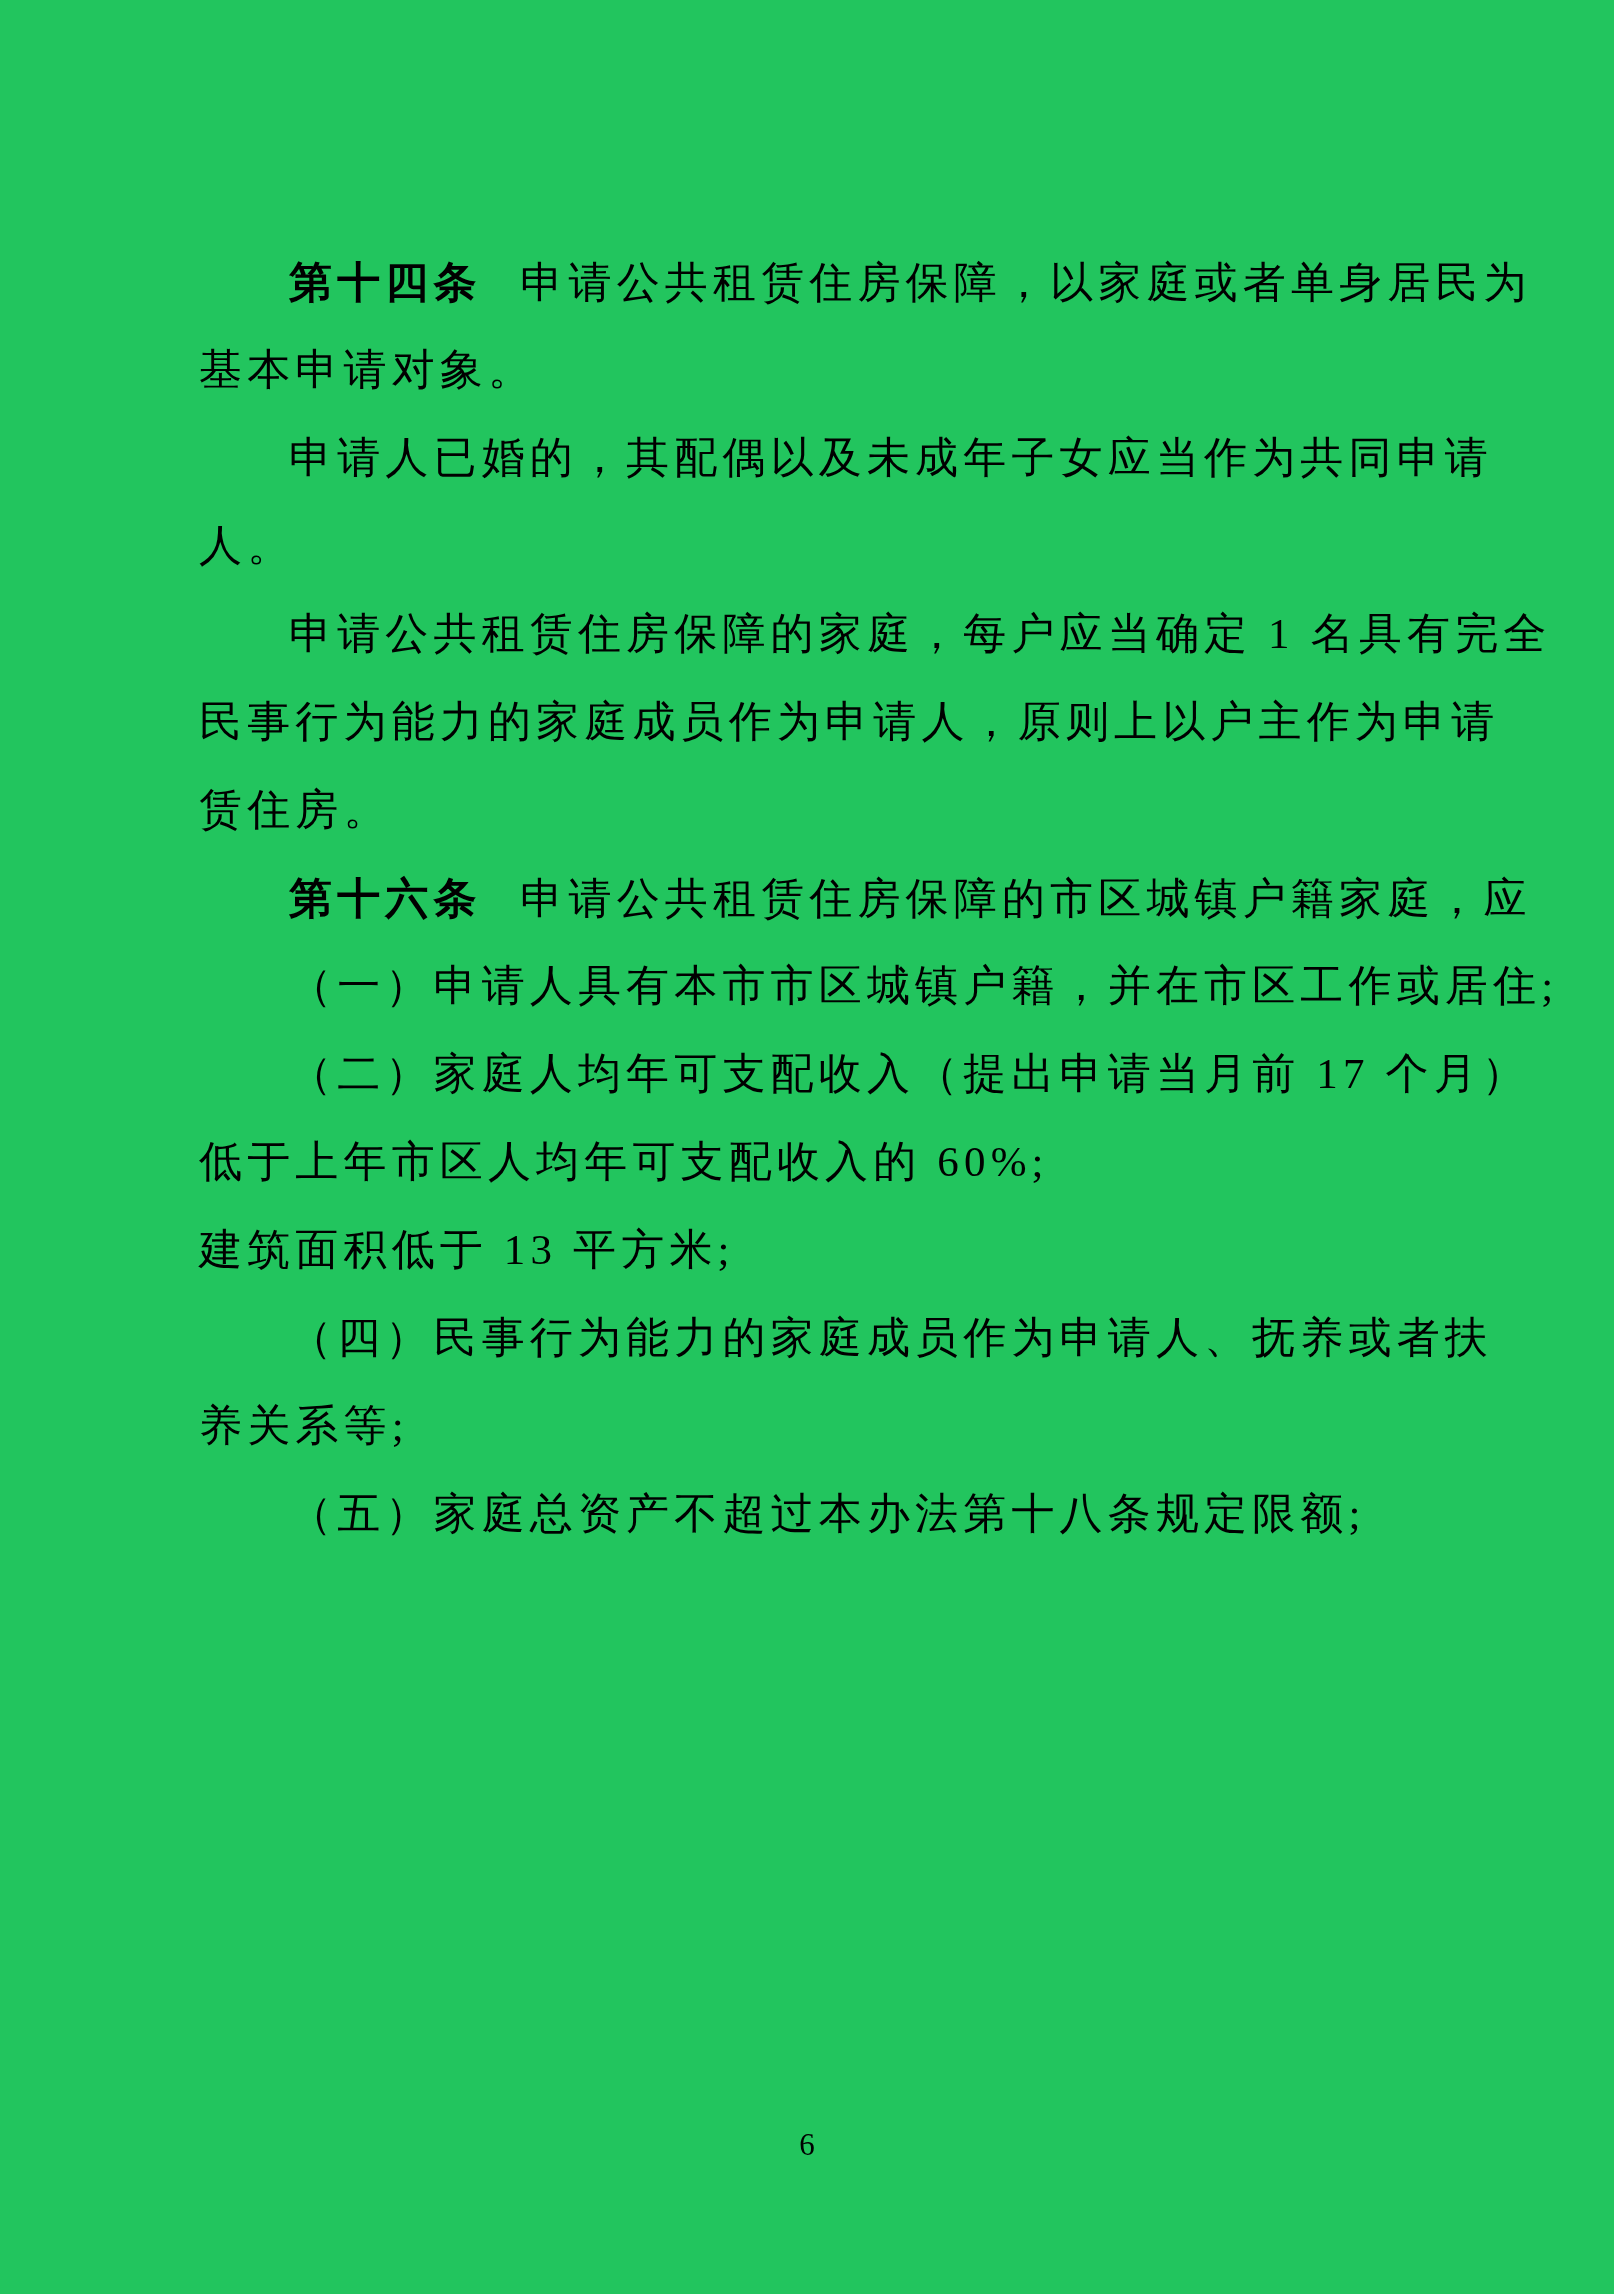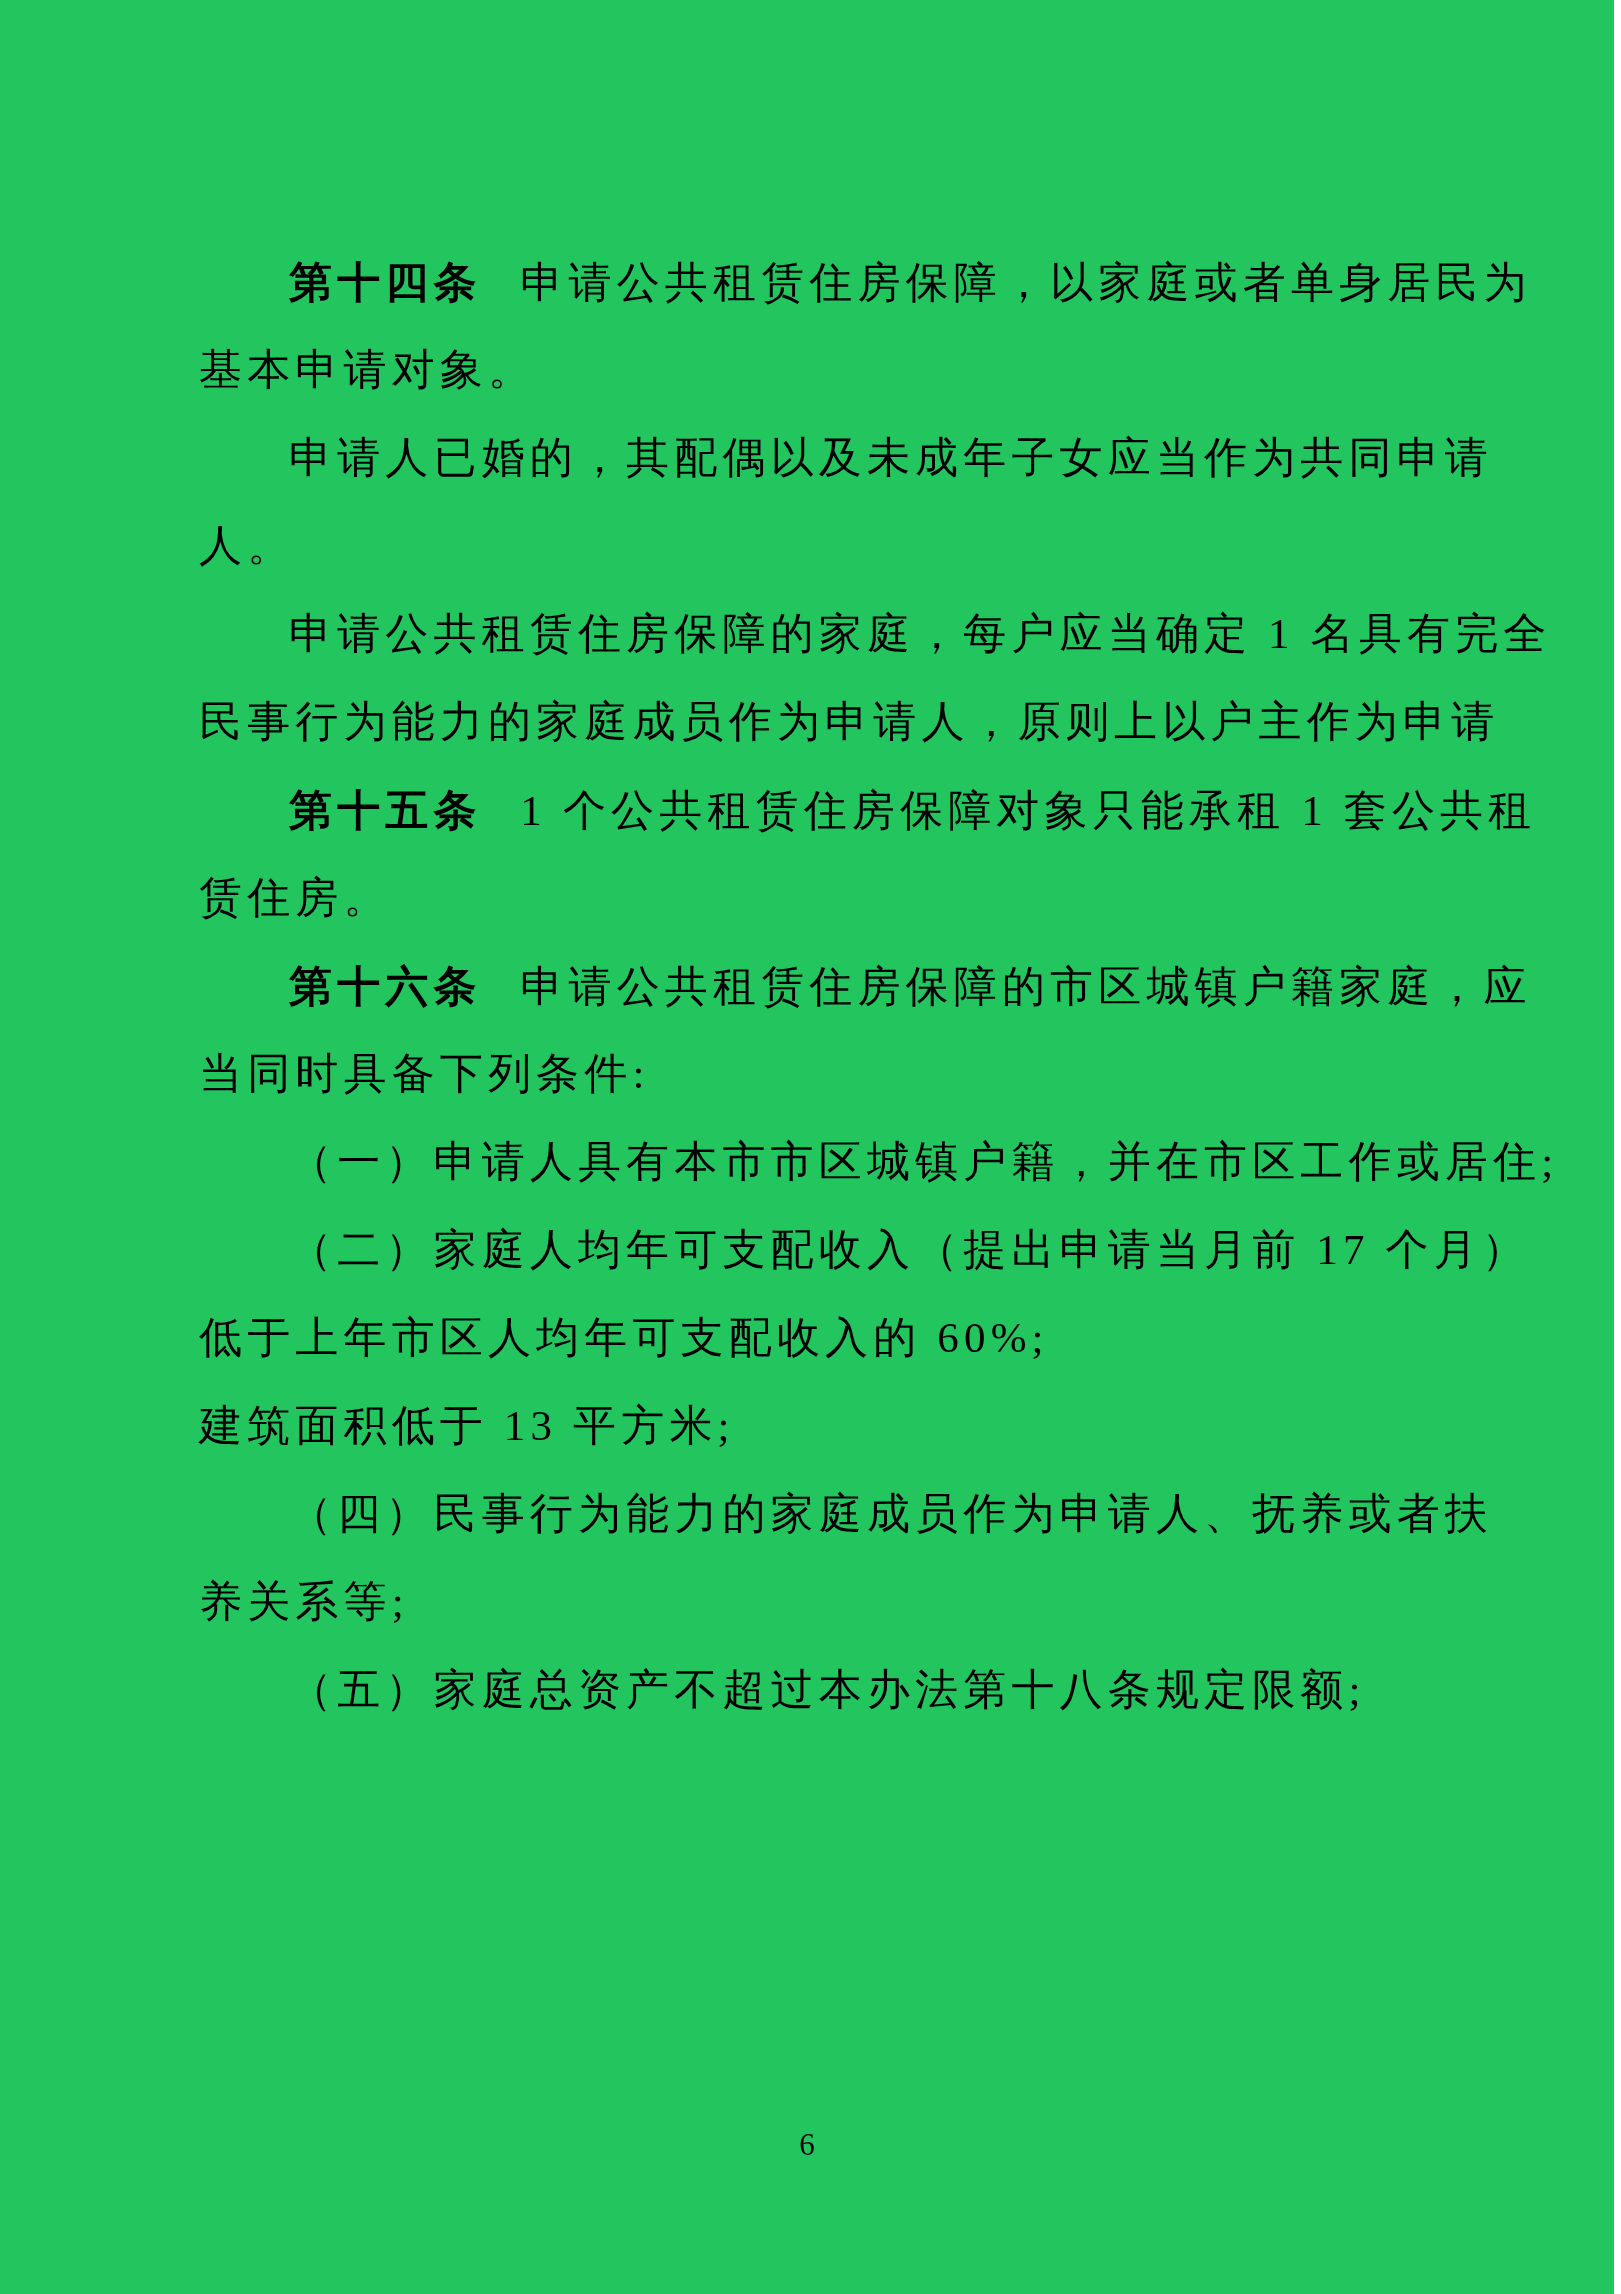--- a/index.html
+++ b/index.html
@@ -55,24 +55,22 @@
 <body>
 
 <div class="page">
   <div class="doc-body" id="doc-body">
       <div class="line indent"><b class="article-label">第十四条</b><span>申请公共租赁住房保障，以家庭或者单身居民为</span></div>
       <div class="line"><span>基本申请对象。</span></div>
       <div class="line indent"><span>申请人已婚的，其配偶以及未成年子女应当作为共同申请</span></div>
       <div class="line"><span>人。</span></div>
       <div class="line indent"><span>申请公共租赁住房保障的家庭，每户应当确定 1 名具有完全</span></div>
       <div class="line"><span>民事行为能力的家庭成员作为申请人，原则上以户主作为申请</span></div>
-      <div class="line indent"><b class="article-label">第十五条</b><span>1 个公共租赁住房保障对象只能承租 1 套公共租</span></div>
       <div class="line"><span>赁住房。</span></div>
       <div class="line indent"><b class="article-label">第十六条</b><span>申请公共租赁住房保障的市区城镇户籍家庭，应</span></div>
-      <div class="line"><span>当同时具备下列条件:</span></div>
       <div class="line indent"><span>（一）申请人具有本市市区城镇户籍，并在市区工作或居住;</span></div>
       <div class="line indent"><span>（二）家庭人均年可支配收入（提出申请当月前 17 个月）</span></div>
       <div class="line"><span>低于上年市区人均年可支配收入的 60%;</span></div>
       <div class="line"><span>建筑面积低于 13 平方米;</span></div>
       <div class="line indent"><span>（四）民事行为能力的家庭成员作为申请人、抚养或者扶</span></div>
       <div class="line"><span>养关系等;</span></div>
       <div class="line indent"><span>（五）家庭总资产不超过本办法第十八条规定限额;</span></div>
     </div>
   <div class="page-number">6</div>
 </div>

